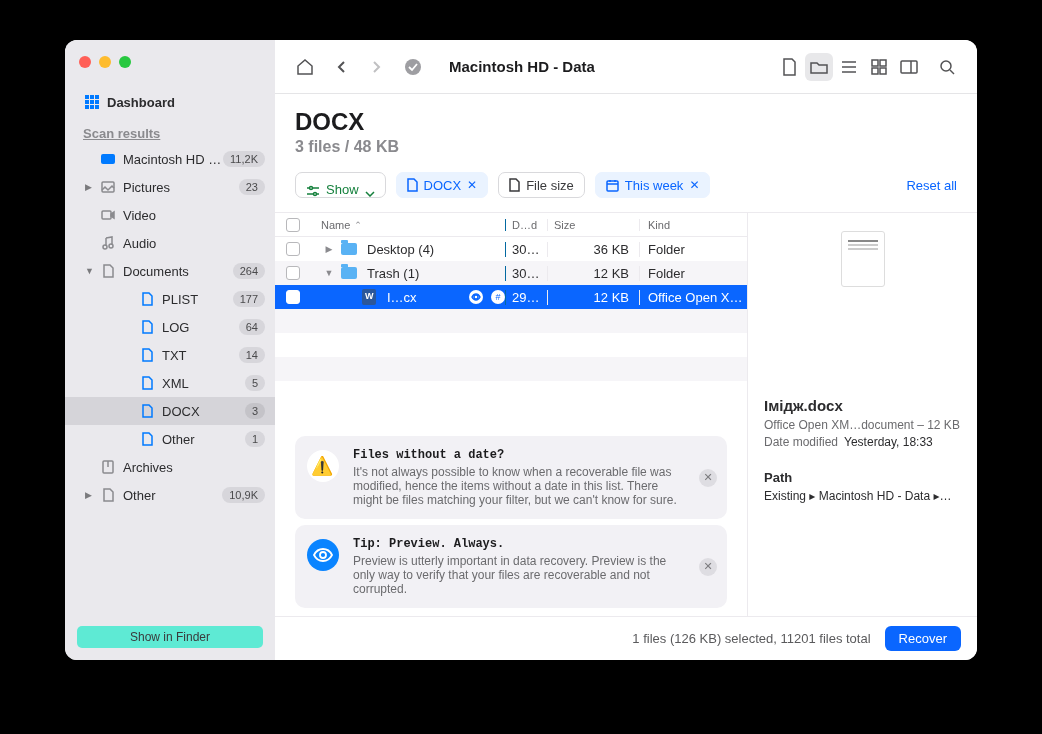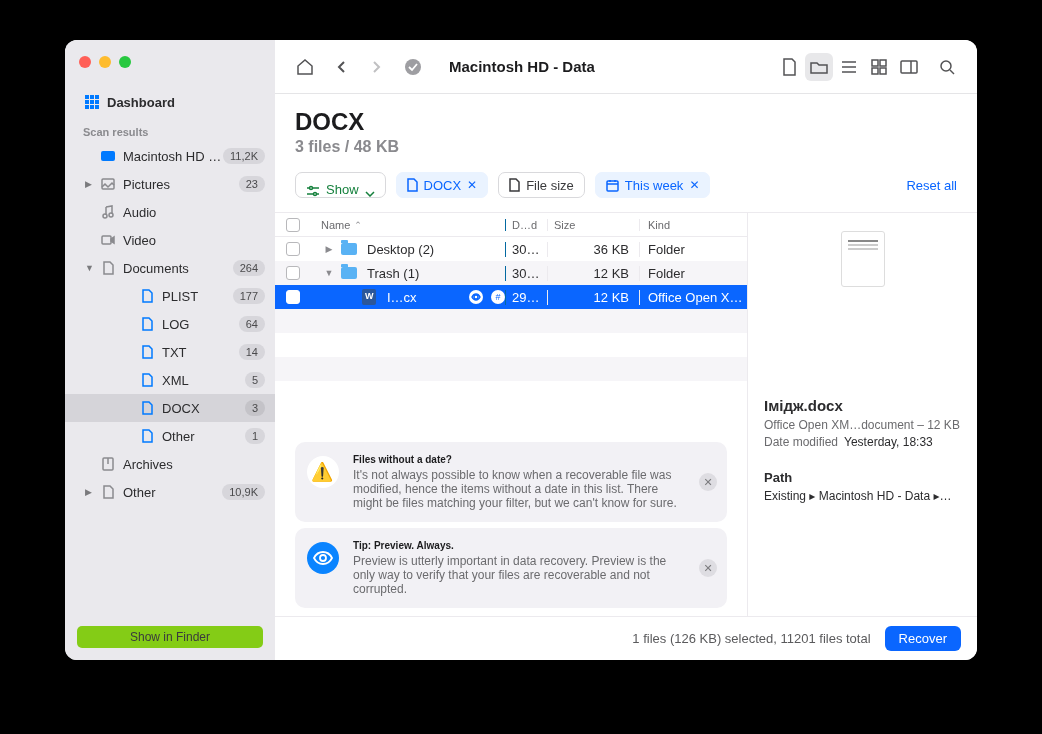--- a/index.html
+++ b/index.html
@@ -3,34 +3,34 @@
 <meta charset="utf-8">
 <style>
   * { box-sizing: border-box; margin: 0; padding: 0; font-family: -apple-system, BlinkMacSystemFont, "Segoe UI", Helvetica, Arial, sans-serif; }
   body { background: #000; display: flex; align-items: flex-start; justify-content: center; padding-top: 40px; }
   .window { width: 912px; height: 620px; background: #fff; border-radius: 12px; overflow: hidden; display: flex; box-shadow: 0 20px 60px rgba(0,0,0,0.5); }
   .sidebar { width: 210px; background: #eae9ed; display: flex; flex-direction: column; }
   .titlebar { height: 44px; display: flex; align-items: center; padding: 0 14px; gap: 8px; }
   .dot { width: 12px; height: 12px; border-radius: 50%; }
   .dot.red { background: #ff5f57; } .dot.yellow { background: #febc2e; } .dot.green { background: #28c840; }
   .side-section { padding: 4px 0; font-weight: bold; }
-  .side-heading { font-size: 11px; color: #8a8a8e; font-weight: 600; padding: 6px 18px 4px; }
+  .side-heading { font-size: 13px; color: #8a8a8e; font-weight: 600; padding: 6px 18px 4px; text-decoration: underline; }
   .side-item { display: flex; align-items: center; height: 28px; padding: 0 10px 0 18px; font-size: 13px; color: #2c2c2e; cursor: default; position: relative; }
   .side-item.indent1 { padding-left: 34px; justify-content: flex-end; }
   .side-item.indent2 { padding-left: 73px; }
   .side-item.selected { background: #d5d4d9; }
   .side-item .chev { width: 12px; color: #7a7a7d; font-size: 9px; position: absolute; left: 6px; }
   .side-item.indent1 .chev { left: 20px; }
   .side-item .icon { width: 18px; display: inline-flex; justify-content: center; color: #8a8a8e; margin-right: 6px; }
   .side-item .icon.blue { color: #007aff; }
   .side-item .label { flex: 1; white-space: nowrap; overflow: hidden; text-overflow: ellipsis; }
   .side-item .badge { background: #d7d6db; color: #4a4a4c; font-size: 11px; border-radius: 8px; padding: 0 7px; line-height: 16px; }
   .side-item.selected .badge { background: #c4c3c8; }
   .side-footer { margin-top: auto; padding: 12px; }
-  .show-finder { width: 100%; height: 22px; background: #84cc16; border: none; border-radius: 5px; font-size: 12px; color: #3a3a3c; }
+  .show-finder { width: 100%; height: 22px; background: #5eead4; border: none; border-radius: 5px; font-size: 12px; color: #3a3a3c; }
   .main { flex: 1; display: flex; flex-direction: column; background: #fff; }
   .toolbar { height: 54px; border-bottom: 1px solid #e5e5e7; display: flex; align-items: center; padding: 0 16px; gap: 8px; }
   .tb-btn { width: 28px; height: 28px; display: inline-flex; align-items: center; justify-content: center; color: #535355; border-radius: 6px; }
   .tb-btn.active { background: #e8e8ea; }
   .tb-btn.disabled { color: #c0c0c2; }
   .tb-title { flex: 1; padding-left: 14px; }
   .tb-title .t1 { font-size: 15px; font-weight: 700; color: #1c1c1e; }
   .tb-title .t2 { font-size: 12px; color: #8a8a8e; }
   .tb-right { display: flex; gap: 2px; }
   .content-head { padding: 14px 20px 10px; }
@@ -65,21 +65,21 @@
   .row .nm { flex: 1; white-space: nowrap; overflow: hidden; text-overflow: ellipsis; }
   .row .mini { width: 14px; height: 14px; border-radius: 50%; background: #5aa7ff; display: inline-flex; align-items: center; justify-content: center; color: #fff; font-size: 9px; margin-left: 4px; }
   .row.sel .mini { background: #fff; color: #0a66ff; }
   .row .c-size { text-align: right; padding-right: 10px; }
   .tips { position: absolute; left: 20px; right: 20px; bottom: 8px; display: flex; flex-direction: column; gap: 6px; }
   .tip { background: #f2f1f5; border-radius: 10px; padding: 12px 40px 12px 58px; position: relative; font-size: 12px; color: #6b6b6e; }
   .tip .ticon { position: absolute; left: 12px; top: 14px; width: 32px; height: 32px; border-radius: 50%; display: flex; align-items: center; justify-content: center; font-size: 18px; }
   .tip.warn .ticon { background: #fff; }
   .tip.prev .ticon { background: #0a84ff; color: #fff; }
   .tip .tclose { position: absolute; right: 10px; top: 50%; transform: translateY(-50%); width: 18px; height: 18px; border-radius: 50%; background: #dedde2; color: #7a7a7d; font-size: 11px; display: flex; align-items: center; justify-content: center; }
-  .tip .tt { color: #1c1c1e; font-weight: 700; margin-bottom: 3px; font-size: 10px; }
+  .tip .tt { color: #1c1c1e; font-weight: 700; margin-bottom: 3px; font-size: 12px; font-family: Liberation Mono, monospace; }
   .preview { width: 230px; border-left: 1px solid #eceaee; padding: 18px 16px; font-size: 13px; color: #2c2c2e; display: flex; flex-direction: column; }
   .pv-thumb { width: 44px; height: 56px; align-self: center; border: 1px solid #ddd; border-radius: 3px; position: relative; margin-bottom: 110px; }
   .pv-thumb:after { content: ""; position: absolute; top: 8px; left: 6px; right: 6px; height: 2px; background: #888; box-shadow: 0 4px 0 #ccc, 0 8px 0 #ccc; }
   .pv-name { font-weight: 700; font-size: 15px; margin-bottom: 4px; }
   .pv-line { font-size: 12px; color: #6b6b6e; margin-bottom: 3px; }
   .pv-line .k { color: #6b6b6e; }
   .pv-line .v { color: #2c2c2e; margin-left: 6px; }
   .pv-sec { font-weight: 700; margin-top: 18px; margin-bottom: 4px; }
   .footer { height: 44px; border-top: 1px solid #eceaee; display: flex; align-items: center; padding: 12px 16px; gap: 14px; }
   .footer .status { font-size: 13px; color: #5a5a5c; margin-left: auto; }
@@ -136,38 +136,38 @@
             <rect x="1" y="1" width="12" height="10" rx="1"></rect>
             <path d="M1 9l3-3 3 3 4-4 2 2"></path>
           </svg>
       </span>
       <span class="label">Pictures</span>
       <span class="badge">23</span>
     </div>
 
     <div class="side-item indent1">
       <span class="icon">
+        <svg width="14" height="10" viewBox="0 0 14 10" fill="none" stroke="currentColor" stroke-width="1.5">
+            <rect x="1" y="1" width="9" height="8" rx="1"></rect>
+            <path d="M10 4l3-2v6l-3-2z" fill="currentColor"></path>
+          </svg>
+      </span>
+      <span class="label">Video</span>
+    </div>
+
+    <div class="side-item indent1">
+      <span class="icon">
         <svg width="12" height="14" viewBox="0 0 12 14" fill="none" stroke="currentColor" stroke-width="1.5">
             <path d="M4 2v8"></path>
             <circle cx="3" cy="11" r="2"></circle>
             <path d="M4 2l6-1v8"></path>
             <circle cx="9" cy="10" r="2"></circle>
           </svg>
       </span>
       <span class="label">Audio</span>
-    </div>
-
-    <div class="side-item indent1">
-      <span class="icon">
-        <svg width="14" height="10" viewBox="0 0 14 10" fill="none" stroke="currentColor" stroke-width="1.5">
-            <rect x="1" y="1" width="9" height="8" rx="1"></rect>
-            <path d="M10 4l3-2v6l-3-2z" fill="currentColor"></path>
-          </svg>
-      </span>
-      <span class="label">Video</span>
     </div>
 
     <div class="side-item indent1">
       <span class="chev">▼</span>
       <span class="icon">
         <svg width="12" height="14" viewBox="0 0 12 14" fill="none" stroke="currentColor" stroke-width="1.5">
             <path d="M2 1h6l3 3v9H2z"></path>
           </svg>
       </span>
       <span class="label">Documents</span>
@@ -379,21 +379,21 @@
         <div class="rows">
           <div class="row">
             <div class="c-check">
                 <input type="checkbox" style="">
               </div>
             <div class="c-name">
                 <span class="disc">▶</span>
                 <span class="ficon">
                   <span class="folder-ic"></span>
                 </span>
-                <span class="nm">Desktop (2)</span>
+                <span class="nm">Desktop (4)</span>
               </div>
             <div class="c-date">30…</div>
             <div class="c-size">36 KB</div>
             <div class="c-kind">Folder</div>
           </div>
           <div class="row alt">
             <div class="c-check">
                 <input type="checkbox" style="">
               </div>
             <div class="c-name">

